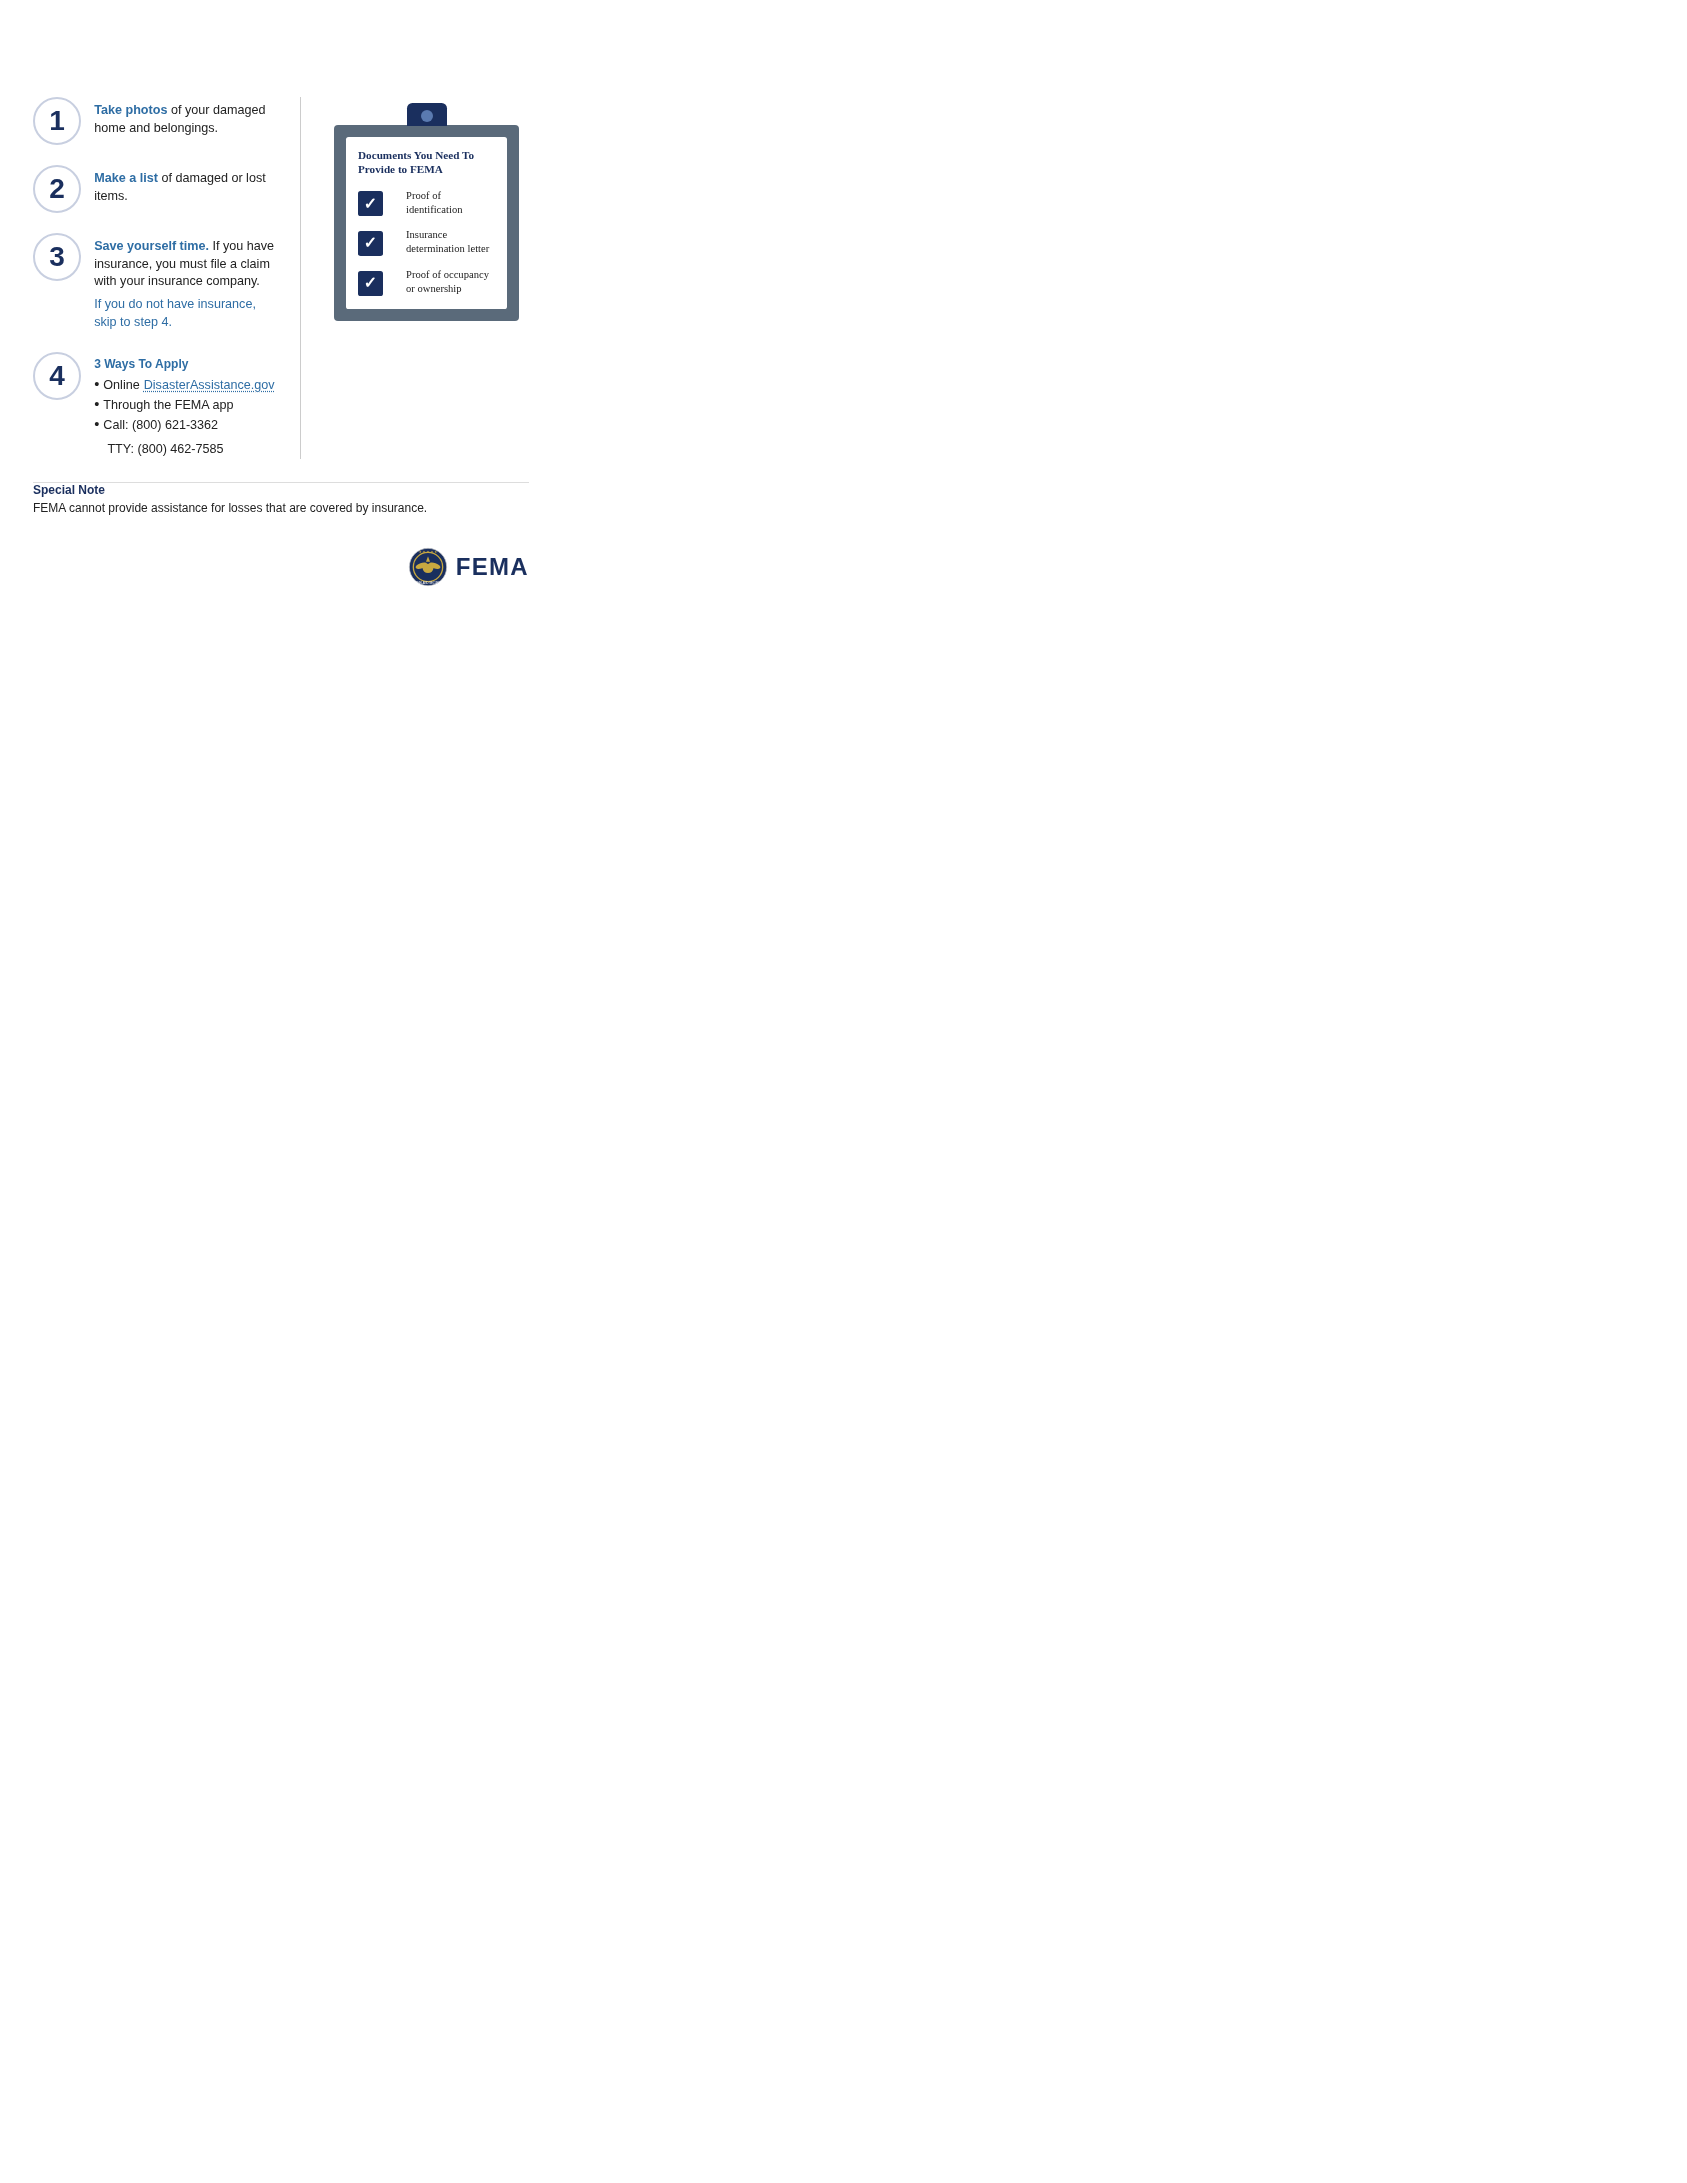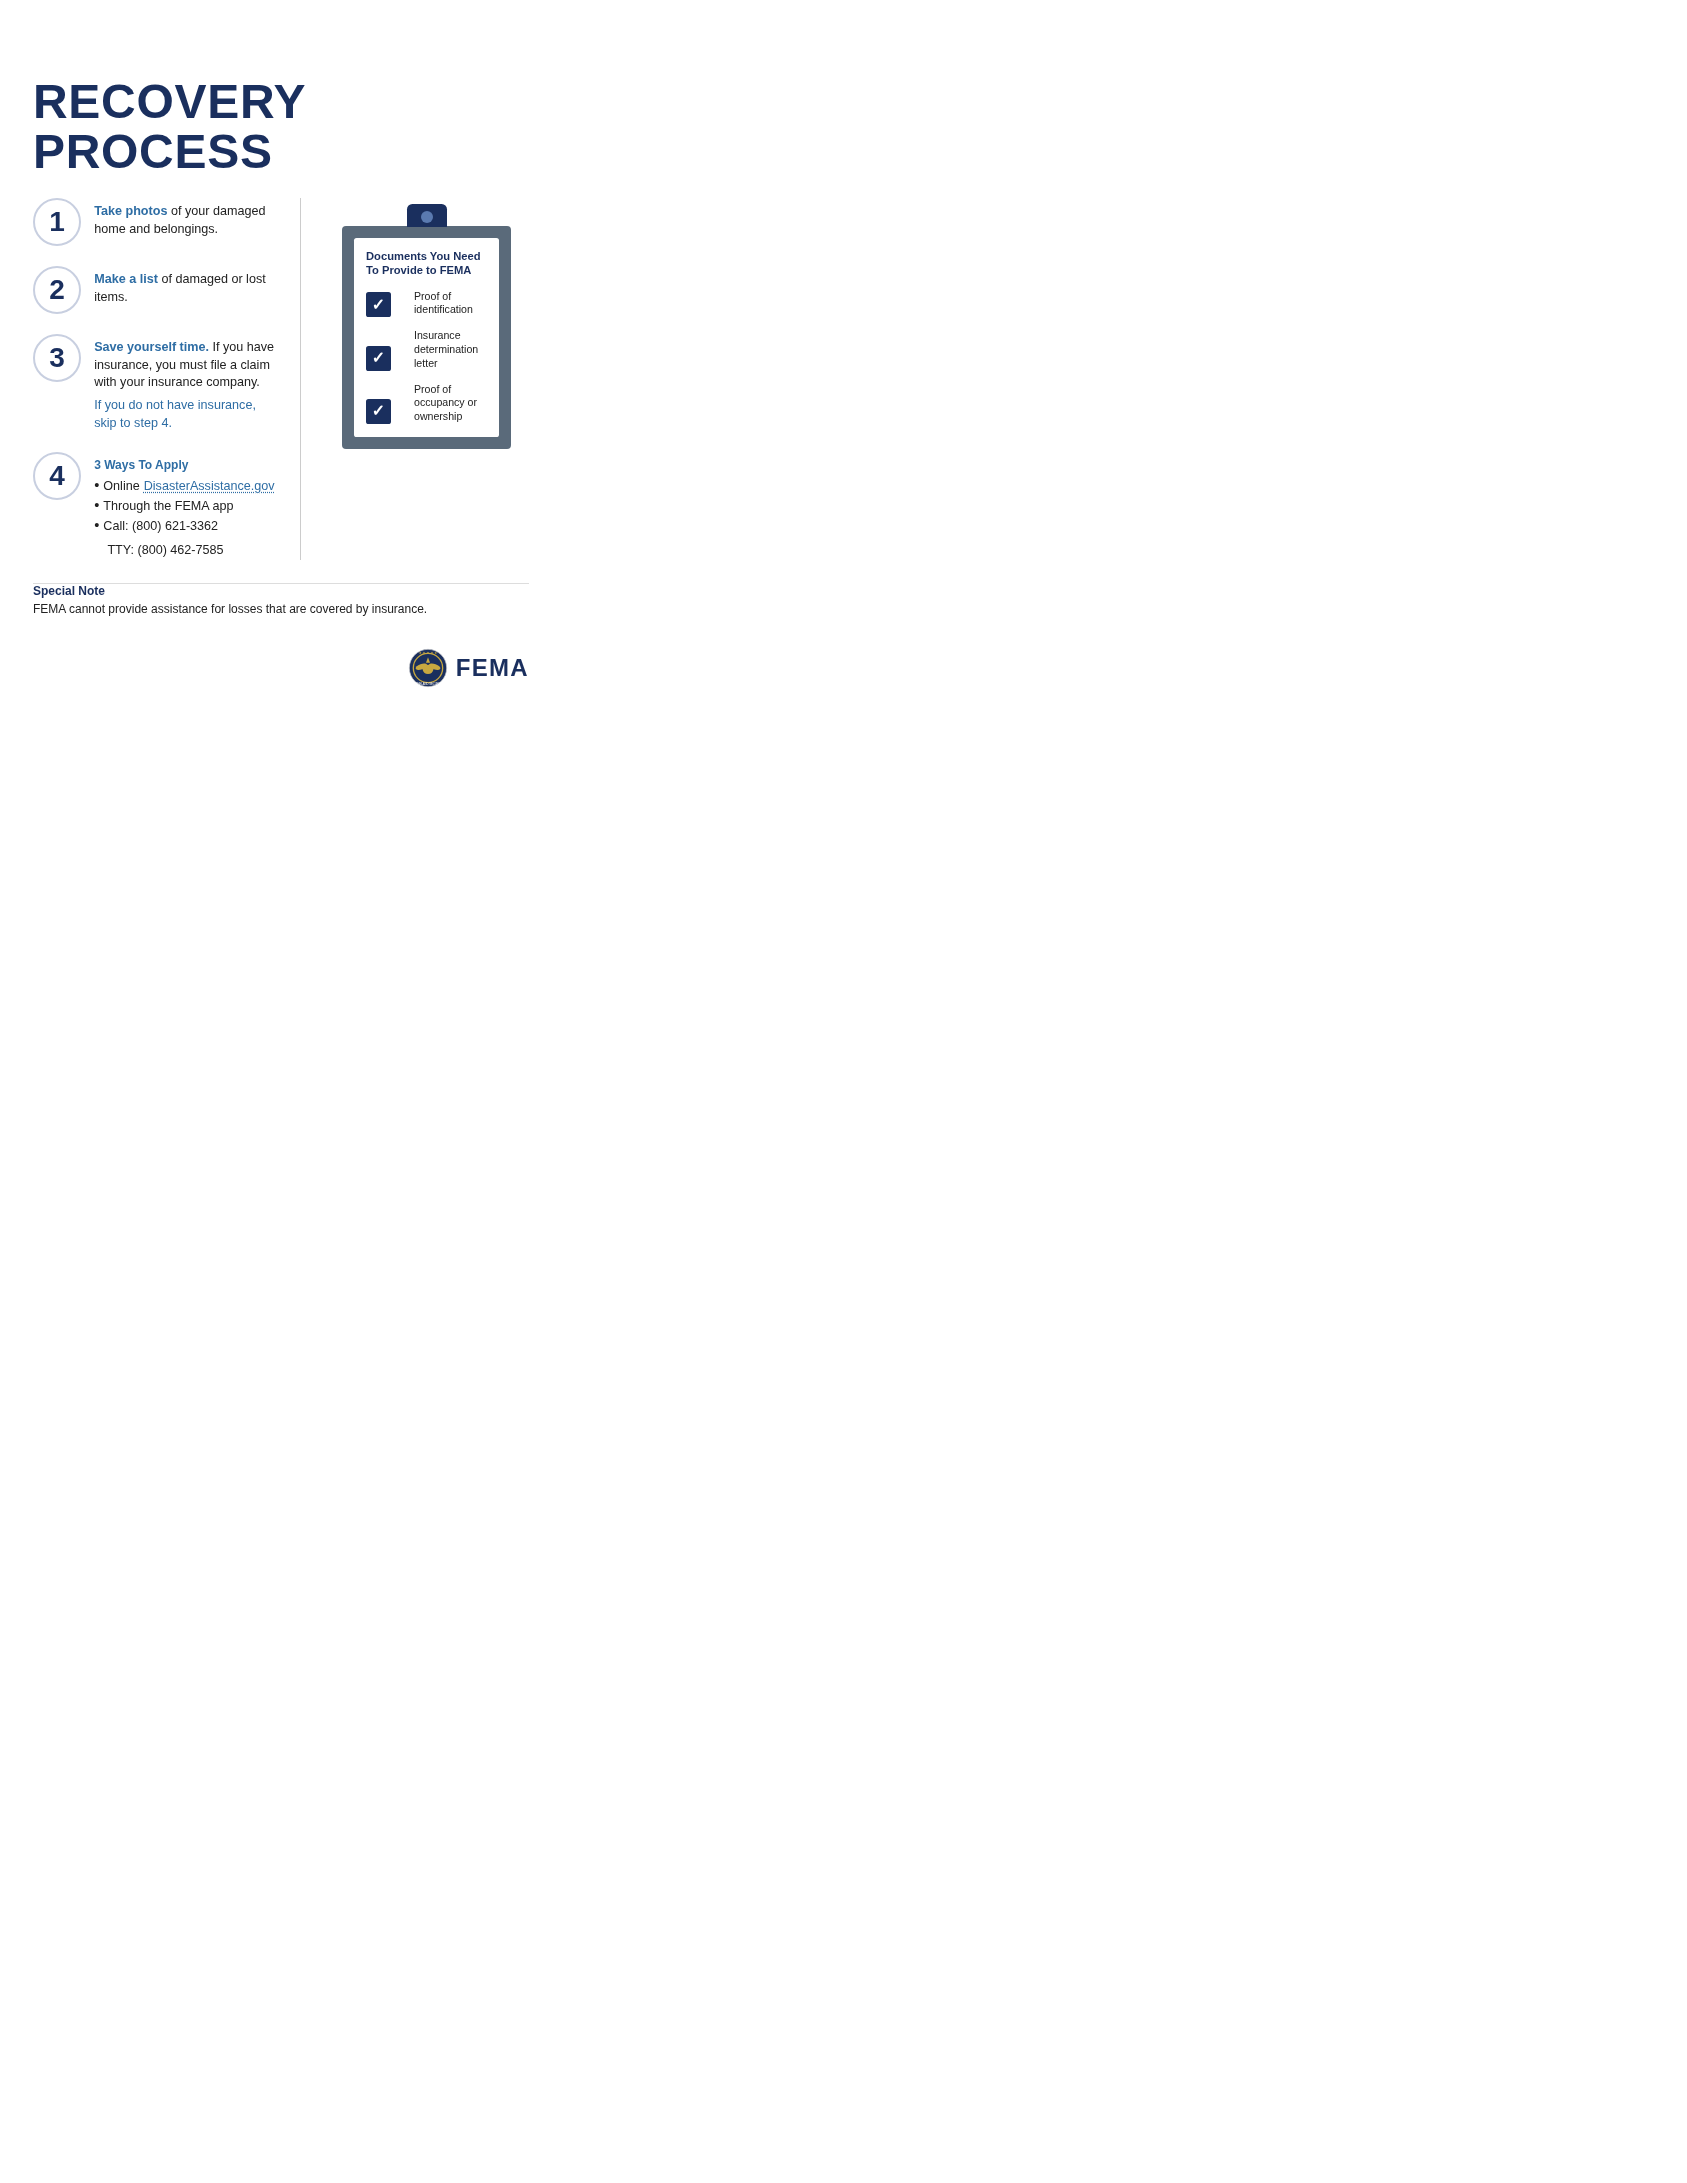--- a/index.html
+++ b/index.html
@@ -136,21 +136,22 @@
       width: 205px;
       flex-shrink: 0;
       display: flex;
       flex-direction: column;
       align-items: center;
       padding-top: 6.6px;
     }
 
     .clipboard-container {
       position: relative;
-      width: 169px;
+      width: 185px;
+      font-family: Liberation Serif, serif;
     }
 
     .clipboard-clip {
       width: 40px;
       height: 23px;
       background: #1a2f5e;
       border-radius: 5.3px 5.3px 0 0;
       margin: 0 auto;
       position: relative;
       z-index: 2;
@@ -265,21 +266,20 @@
       font-weight: 900;
       color: #1a2f5e;
       letter-spacing: 1.3px;
     }
   </style>
 </head>
 <body>
 
 <h1 class="main-title">
   <br>
-  <span>RECOVERY PROCESS</span>
 </h1>
 
 <div class="content-area">
 
   <div class="steps-column">
 
     <div class="step-item">
       <div class="step-circle">
         <span class="step-number">1</span>
       </div>

